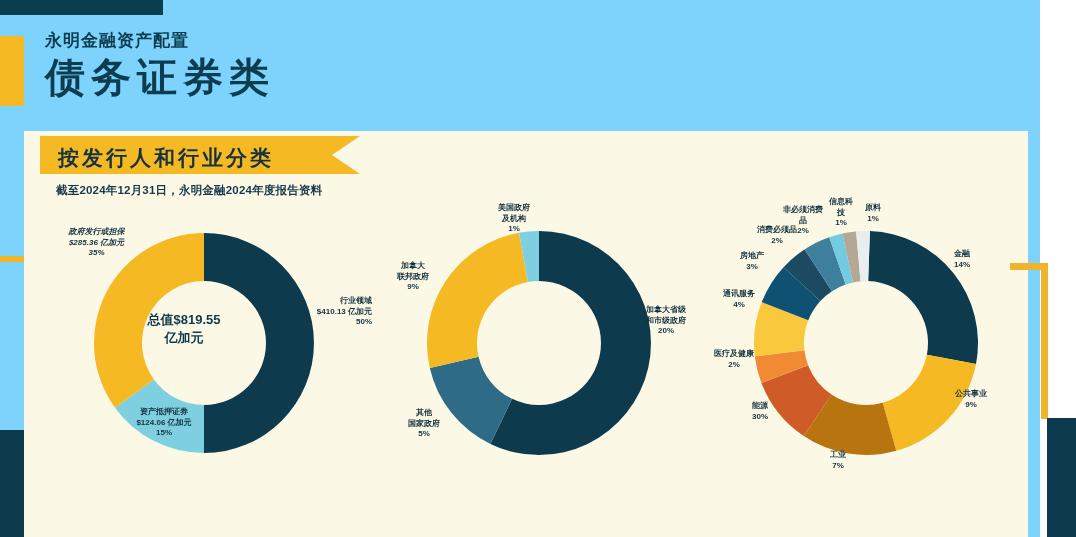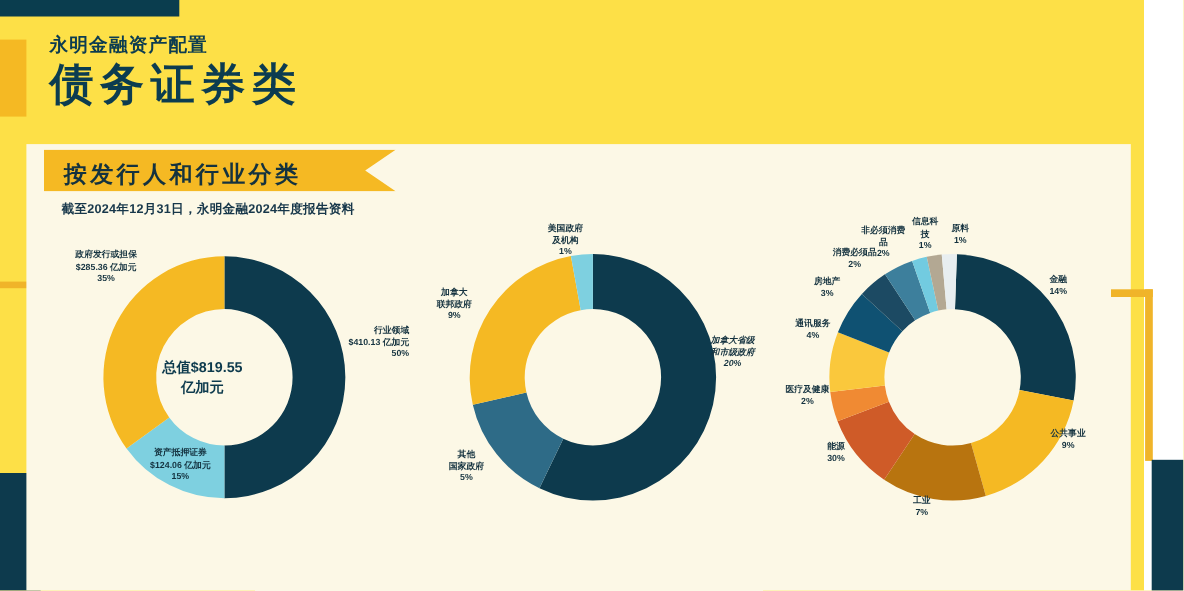--- a/index.html
+++ b/index.html
@@ -4,21 +4,21 @@
 <title>永明金融资产配置 — 债务证券类</title>
 <style>
   html,body{margin:0;padding:0;background:#ffffff;}
   body{
     font-family:"Liberation Sans","DejaVu Sans",sans-serif;
     -webkit-font-smoothing:antialiased;
   }
   #page{
     position:relative;
     width:1076px;height:537px;
-    background:#fde047;
+    background:#7dd3fc;
     overflow:hidden;
   }
 
   
   .deco{position:absolute;}
   #top-navy-bar{left:0;top:0;width:163px;height:15px;background:#0a3d4e;}
   #left-yellow-block{left:0;top:36px;width:24px;height:70px;background:#f5b923;}
   #left-yellow-rule{left:0;top:256px;width:42px;height:6px;background:#f0b429;}
   #bottom-navy-block{left:0;top:430px;width:37px;height:107px;background:#0d3a4d;}
   #right-white-gap{right:0;top:0;width:36px;height:537px;background:#ffffff;}
@@ -111,30 +111,30 @@
     <div id="subnote">截至2024年12月31日，永明金融2024年度报告资料</div>
 
     <div class="chart-block" id="chart1">
       <svg class="donut-svg" width="340" height="300" viewBox="0 0 340 300">
         <g id="c1-slices">
             <path d="M170 40 A110 110 0 0 1 170 260 L170 212 A62 62 0 0 0 170 88 Z" fill="#0d3a4d"></path>
             <path d="M170 260 A110 110 0 0 1 81.00813061875579 214.65637775217206 L119.84094634875326 186.44268564213334 A62 62 0 0 0 170 212 Z" fill="#7ed0e0"></path>
             <path d="M81.00813061875579 214.65637775217206 A110 110 0 0 1 169.99999999999997 40 L170 88 A62 62 0 0 0 119.84094634875326 186.44268564213334 Z" fill="#f5b923"></path>
           </g>
       </svg>
-      <div class="center-label" id="c1-center" style="left:70px;top:118px;width:160px;margin-top:14px;">总值$819.55
+      <div class="center-label" id="c1-center" style="left:70px;top:118px;width:160px;">总值$819.55
 亿加元</div>
 
       <div class="lbl r" id="c1-lbl0" style="left:270px;top:103px;width:68px;">行业领域
 $410.13 亿加元
 50%</div>
       <div class="lbl c" id="c1-lbl1" style="left:75px;top:214px;width:110px;">资产抵押证券
 $124.06 亿加元
 15%</div>
-      <div class="lbl c" id="c1-lbl2" style="left:5px;top:34px;width:115px;">政府发行或担保
+      <div class="lbl c" id="c1-lbl2" style="left:5px;top:34px;width:115px;font-style:italic;">政府发行或担保
 $285.36 亿加元
 35%</div>
     </div>
 
     <div class="chart-block" id="chart2">
       <svg class="donut-svg" width="330" height="300" viewBox="0 0 330 300">
         <g id="c2-slices">
             <path d="M165 38 A112 112 0 1 1 116.4050212188335 250.90851320507096 L138.0992081747114 205.86006980994998 A62 62 0 1 0 165 88 Z" fill="#0d3a4d"></path>
             <path d="M116.4050212188335 250.90851320507096 A112 112 0 0 1 55.80807383563575 174.92234460310723 L104.55446944472693 163.7962979052915 A62 62 0 0 0 138.0992081747114 205.86006980994998 Z" fill="#2e6b87"></path>
             <path d="M55.80807383563575 174.92234460310723 A112 112 0 0 1 145.00162778255267 39.79988607695347 L153.9294725224845 88.99636550688496 A62 62 0 0 0 104.55446944472693 163.7962979052915 Z" fill="#f5b923"></path>
@@ -144,21 +144,21 @@
 
       <div class="lbl c" id="c2-lbl3" style="left:100px;top:10px;width:80px;">美国政府
 及机构
 1%</div>
       <div class="lbl c" id="c2-lbl2" style="left:6px;top:68px;width:66px;">加拿大
 联邦政府
 9%</div>
       <div class="lbl c" id="c2-lbl1" style="left:14px;top:215px;width:72px;">其他
 国家政府
 5%</div>
-      <div class="lbl l" id="c2-lbl0" style="left:254px;top:112px;width:76px;font-style:italic;">加拿大省级
+      <div class="lbl l" id="c2-lbl0" style="left:254px;top:112px;width:76px;">加拿大省级
 和市级政府
 20%</div>
     </div>
 
     <div class="chart-block" id="chart3">
       <svg class="donut-svg" width="324" height="300" viewBox="0 0 324 300">
         <g id="c3-slices">
             <path d="M165.90874363068014 38.068227373861276 A112 112 0 0 1 272.007544283994 171.0318853316838 L222.89703344292525 161.64265080861068 A62 62 0 0 0 164.16376879555506 88.03776872481606 Z" fill="#0d3a4d"></path>
             <path d="M272.007544283994 171.0318853316838 A112 112 0 0 1 192.20761021524987 257.8494334017733 L178.72206994058476 209.70236491883878 A62 62 0 0 0 222.89703344292525 161.64265080861068 Z" fill="#f5b923"></path>
             <path d="M192.20761021524987 257.8494334017733 A112 112 0 0 1 99.75223402774716 243.10862275570207 L127.54141526536003 201.54227331119222 A62 62 0 0 0 178.72206994058476 209.70236491883878 Z" fill="#b8740f"></path>

